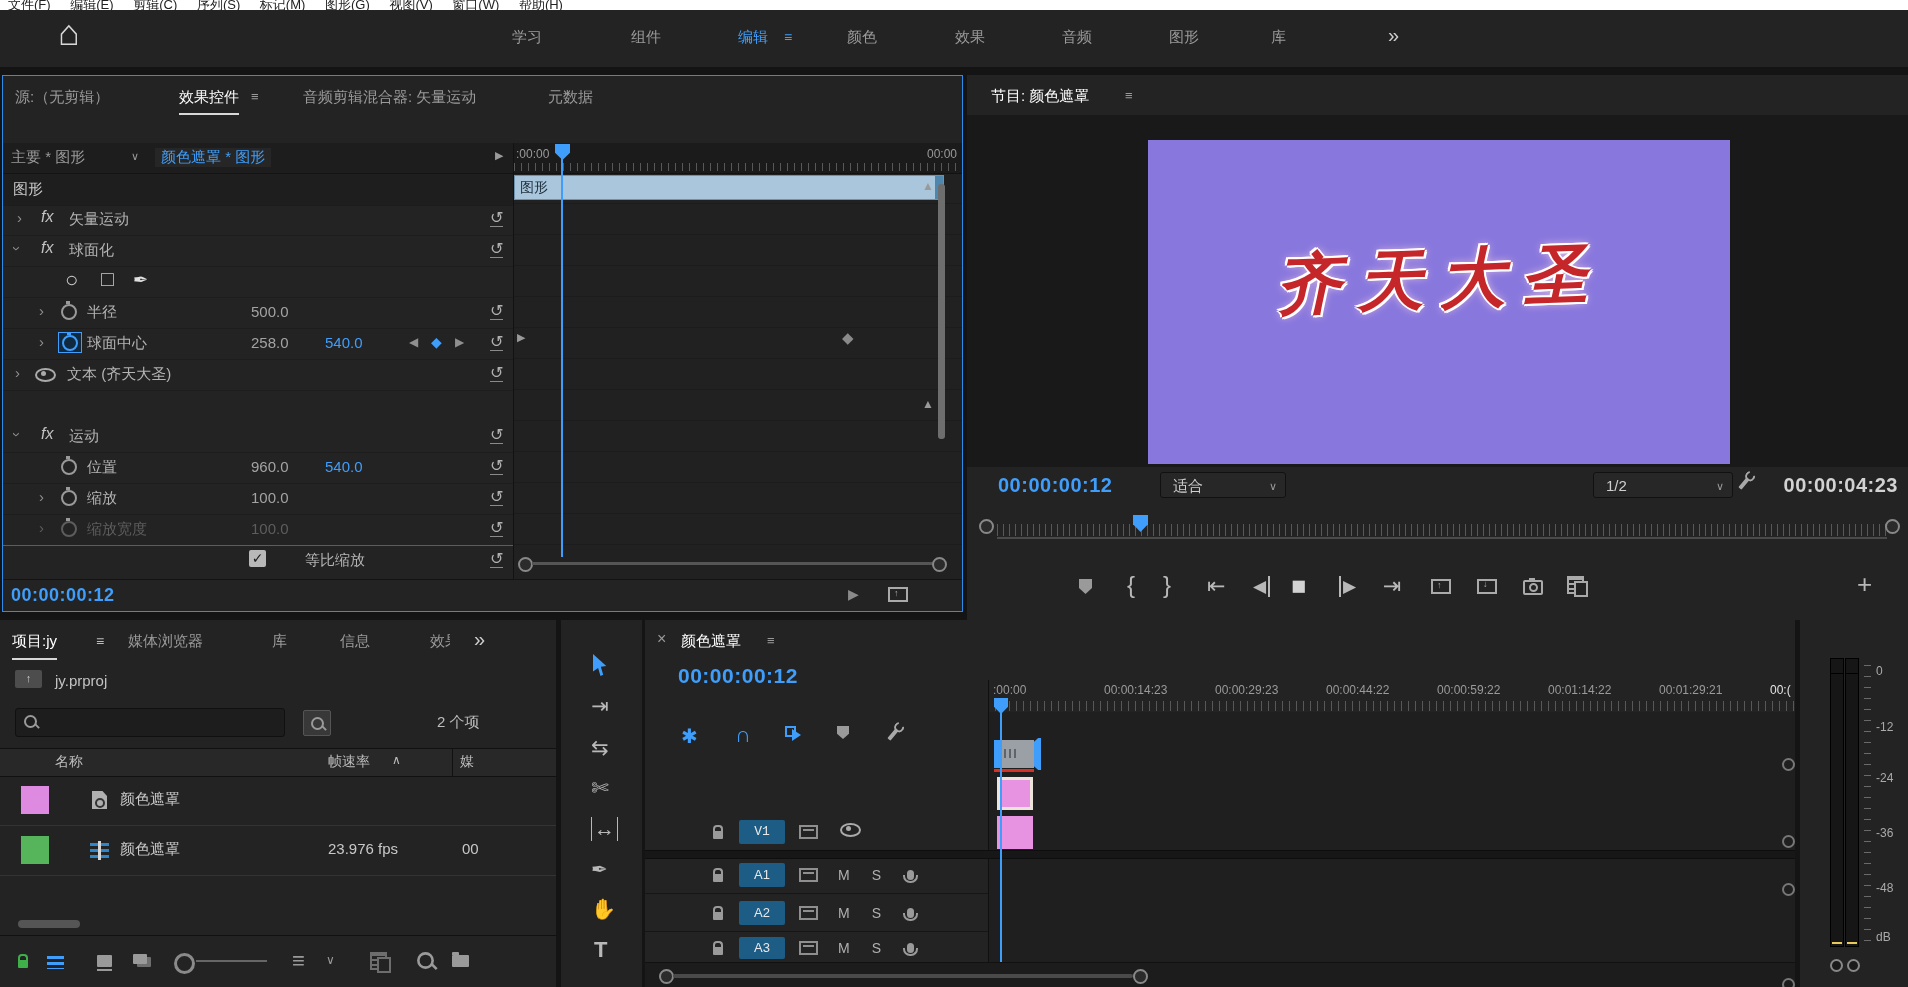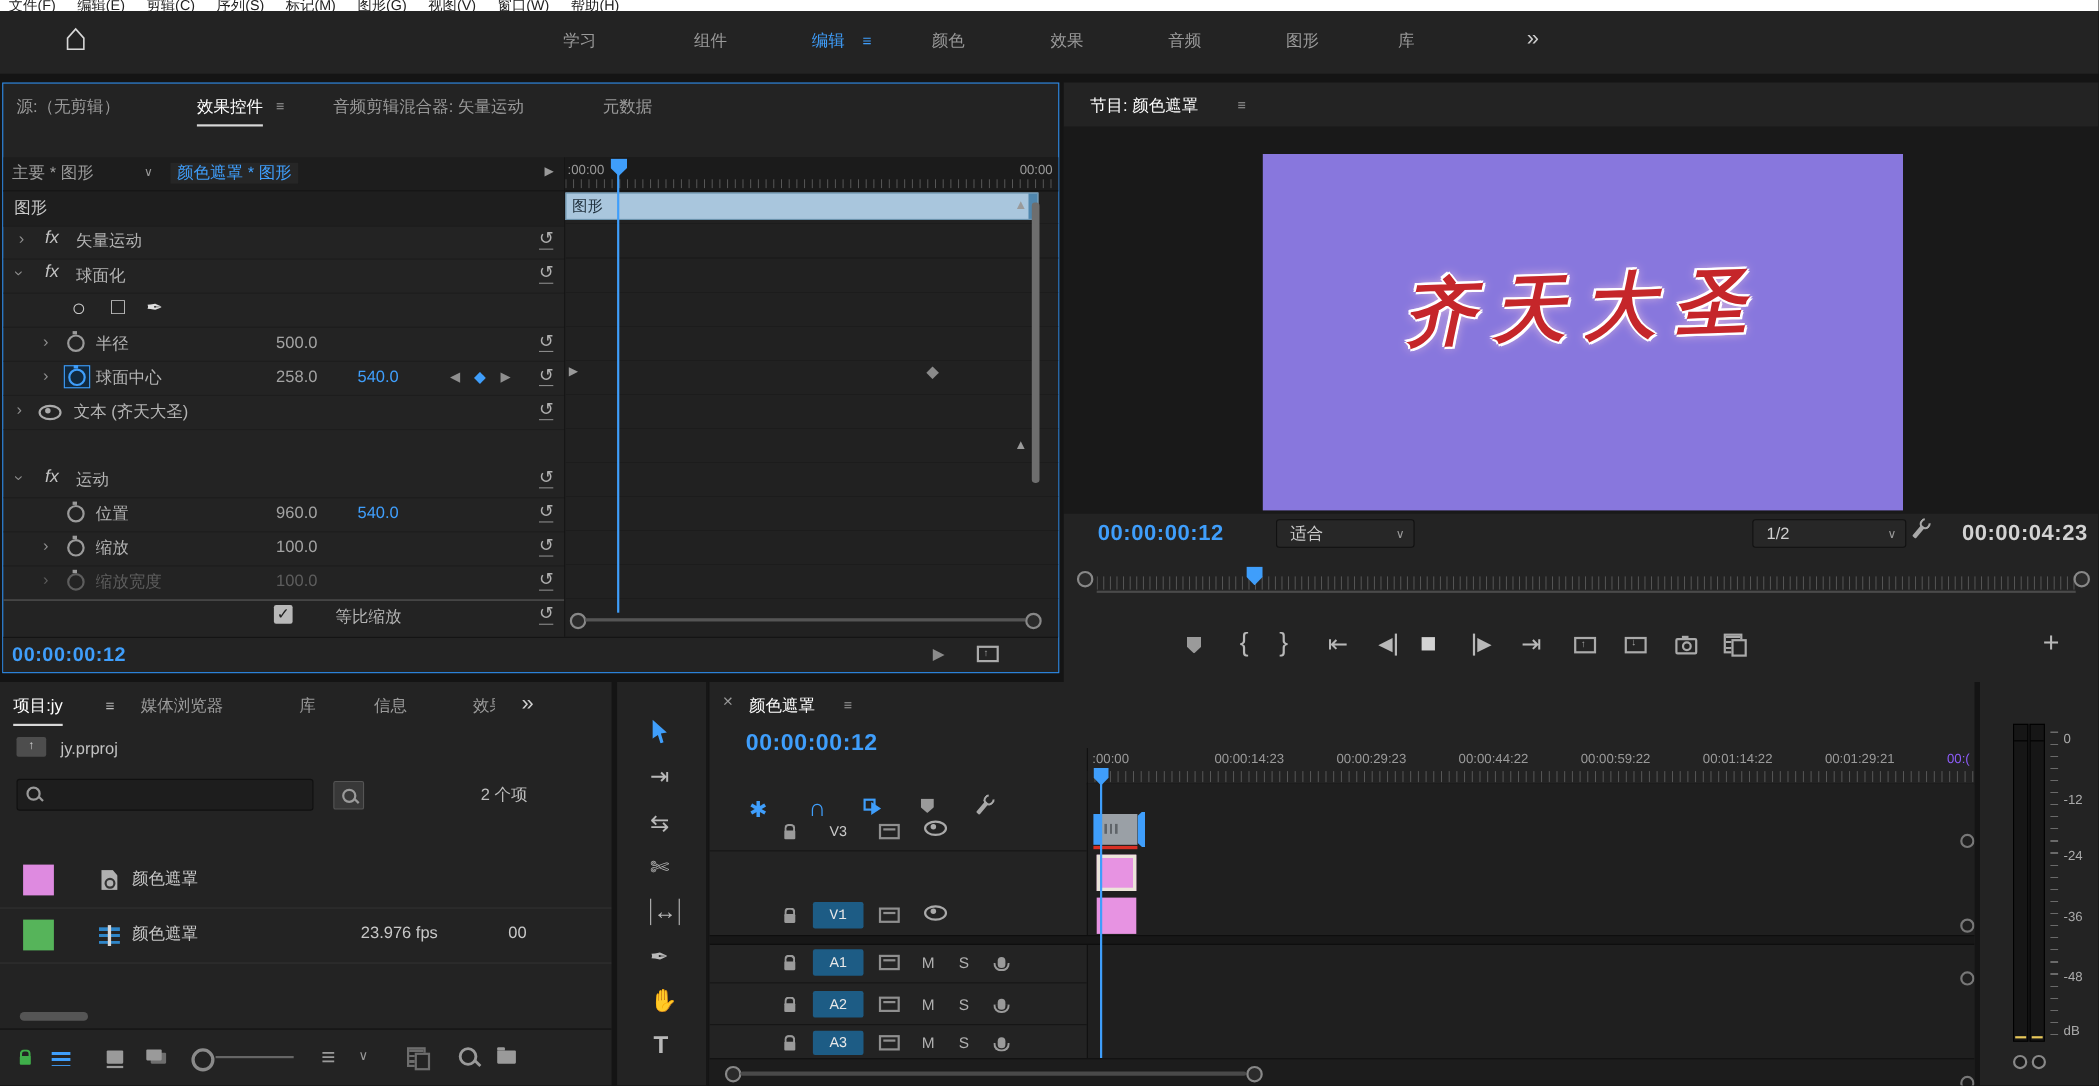--- a/index.html
+++ b/index.html
@@ -300,20 +300,27 @@
 
     <div class="p" style="left:15px;top:88px;width:268px;height:27px;background:#1d1d1d;border:1px solid #101010;border-radius:3px;">
       <span class="mag" style="position:absolute;left:8px;top:6px;"></span>
       <input style="position: absolute; left: 28px; top: 2px; width: 230px; height: 20px; background: transparent; border: 0px; outline: 0px; color: rgb(221, 221, 221); font-size: 14px;" value="">
     </div>
     <span style="position:absolute;left:303px;top:90px;width:26px;height:24px;background:#383838;border:1px solid #555;border-radius:2px;display:inline-flex;align-items:center;justify-content:center;">
         <span class="mag"></span>
       </span>
     <span style="position:absolute;left:437px;top:93px;font-size:15px;color:#bdbdbd;">2 个项</span>
 
+    <div class="p" style="left:0;top:128px;width:556px;height:27px;background:#282828;border-top:1px solid #111;border-bottom:1px solid #111;">
+      <span style="position:absolute;left:55px;top:4px;font-size:14px;color:#bdbdbd;">名称</span>
+      <span style="position:absolute;left:328px;top:4px;font-size:14px;color:#bdbdbd;">帧速率</span>
+      <span style="position:absolute;left:392px;top:4px;font-size:12px;color:#bdbdbd;">∧</span>
+      <span style="position:absolute;left:452px;top:0;width:1px;height:27px;background:#111;"></span>
+      <span style="position:absolute;left:460px;top:4px;font-size:14px;color:#bdbdbd;">媒</span>
+    </div>
 
     <div class="p rowline" style="left:0;top:155px;width:556px;height:50px;">
       <span style="position:absolute;left:21px;top:11px;width:28px;height:28px;background:#de8ae0;"></span>
       <span class="matteic" style="position:absolute;left:92px;top:16px;"></span>
       <span style="position:absolute;left:120px;top:15px;font-size:15px;color:#c8c8c8;">颜色遮罩</span>
     </div>
     <div class="p rowline" style="left:0;top:205px;width:556px;height:50px;">
       <span style="position:absolute;left:21px;top:11px;width:28px;height:28px;background:#56b45a;"></span>
       <span class="seqic" style="position:absolute;left:90px;top:18px;"></span>
       <span style="position:absolute;left:120px;top:15px;font-size:15px;color:#c8c8c8;">颜色遮罩</span>
@@ -364,33 +371,27 @@
     <span class="wrench" style="position:absolute;left:246px;top:108px;"></span>
 
     <div class="p" style="left:343px;top:60px;width:807px;height:32px;border-bottom:1px solid #141414;">
       <span style="position:absolute;left:5px;top:3px;font-size:12px;color:#9a9a9a;">:00:00</span>
       <span style="position:absolute;left:116px;top:3px;font-size:12px;color:#9a9a9a;">00:00:14:23</span>
       <span style="position:absolute;left:227px;top:3px;font-size:12px;color:#9a9a9a;">00:00:29:23</span>
       <span style="position:absolute;left:338px;top:3px;font-size:12px;color:#9a9a9a;">00:00:44:22</span>
       <span style="position:absolute;left:449px;top:3px;font-size:12px;color:#9a9a9a;">00:00:59:22</span>
       <span style="position:absolute;left:560px;top:3px;font-size:12px;color:#9a9a9a;">00:01:14:22</span>
       <span style="position:absolute;left:671px;top:3px;font-size:12px;color:#9a9a9a;">00:01:29:21</span>
-      <span style="position:absolute;left:782px;top:3px;font-size:12px;color:#8b5cf6;">00:(</span>
+      <span style="position:absolute;left:782px;top:3px;font-size:12px;color:#e5e5e5;">00:(</span>
       <div class="p ticksH" style="left:0;top:21px;width:807px;height:10px;background-size:7px 10px;"></div>
     </div>
 
     <div class="p" style="left:343px;top:92px;width:807px;height:250px;background:#1f1f1f;"></div>
     <div class="p" style="left:343px;top:60px;width:1px;height:282px;background:#101010;"></div>
 
-    <div class="trow" style="top:118px;height:35px;">
-      <span class="lockic" style="margin-left:68px;"></span>
-      <span class="tname" style="margin-left:16px;">V3</span>
-      <span class="syncic" style="margin-left:14px;"></span>
-      <span style="margin-left:22px;"><span class="eye"></span></span>
-    </div>
     <div class="trow" style="top:194px;height:36px;">
       <span class="lockic" style="margin-left:68px;"></span>
       <span class="tname tgt" style="margin-left:16px;font-family:Liberation Mono, monospace;">V1</span>
       <span class="syncic" style="margin-left:14px;"></span>
       <span style="margin-left:22px;"><span class="eye"></span></span>
     </div>
 
     <div class="p" style="left:0;top:230px;width:1150px;height:7px;background:#171717;border-top:1px solid #0e0e0e;border-bottom:1px solid #0e0e0e;"></div>
 
     <div class="trow" style="top:237px;height:36px;">

